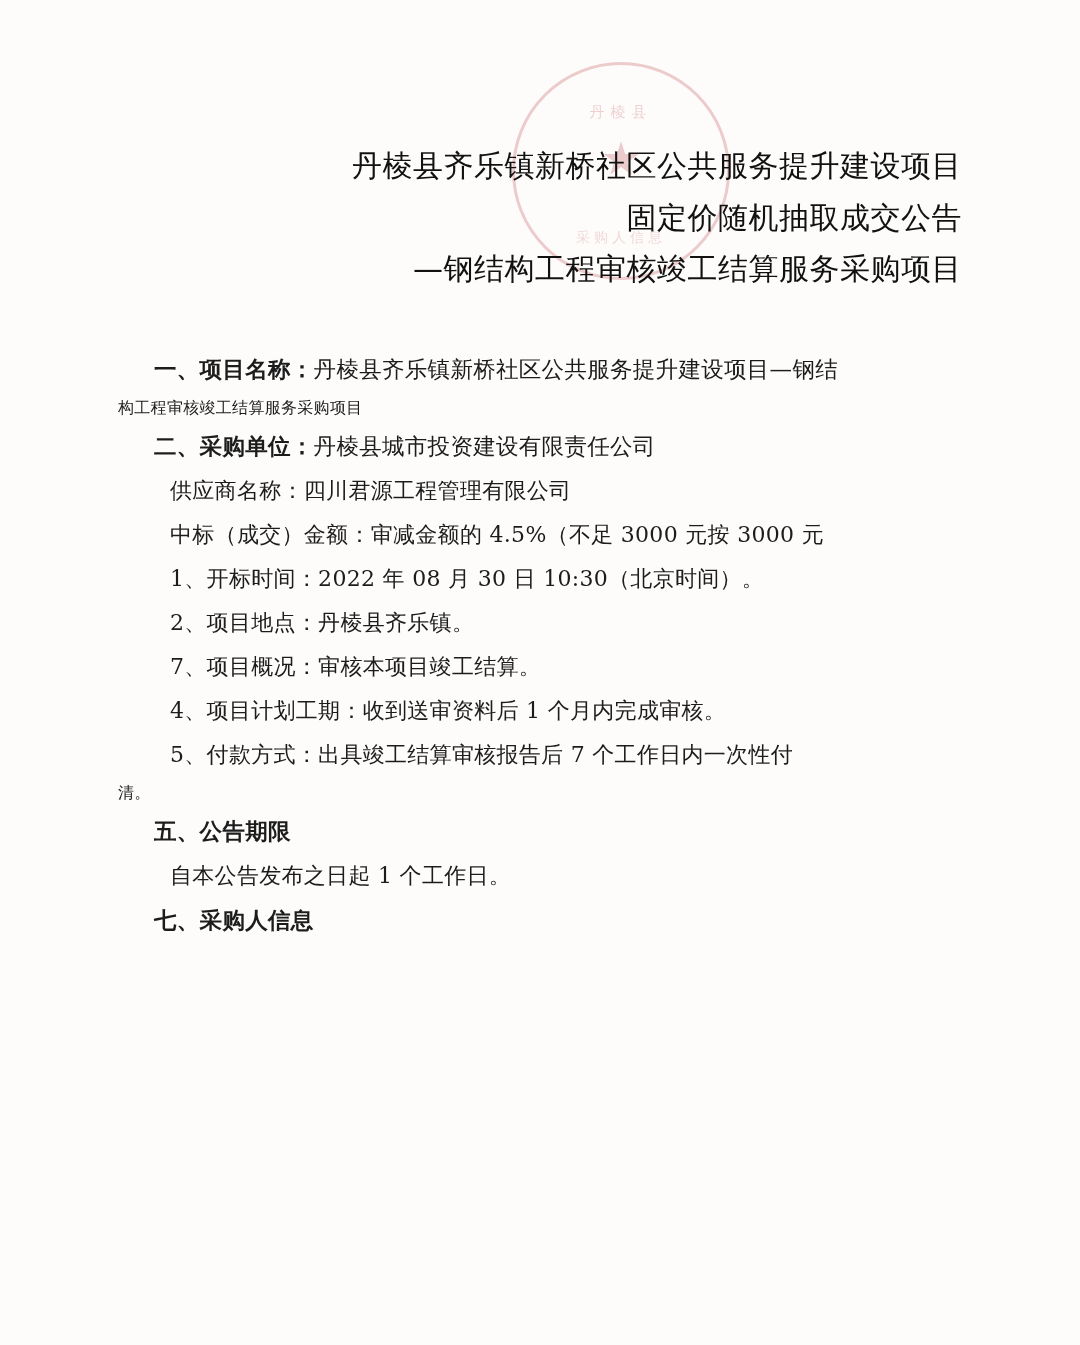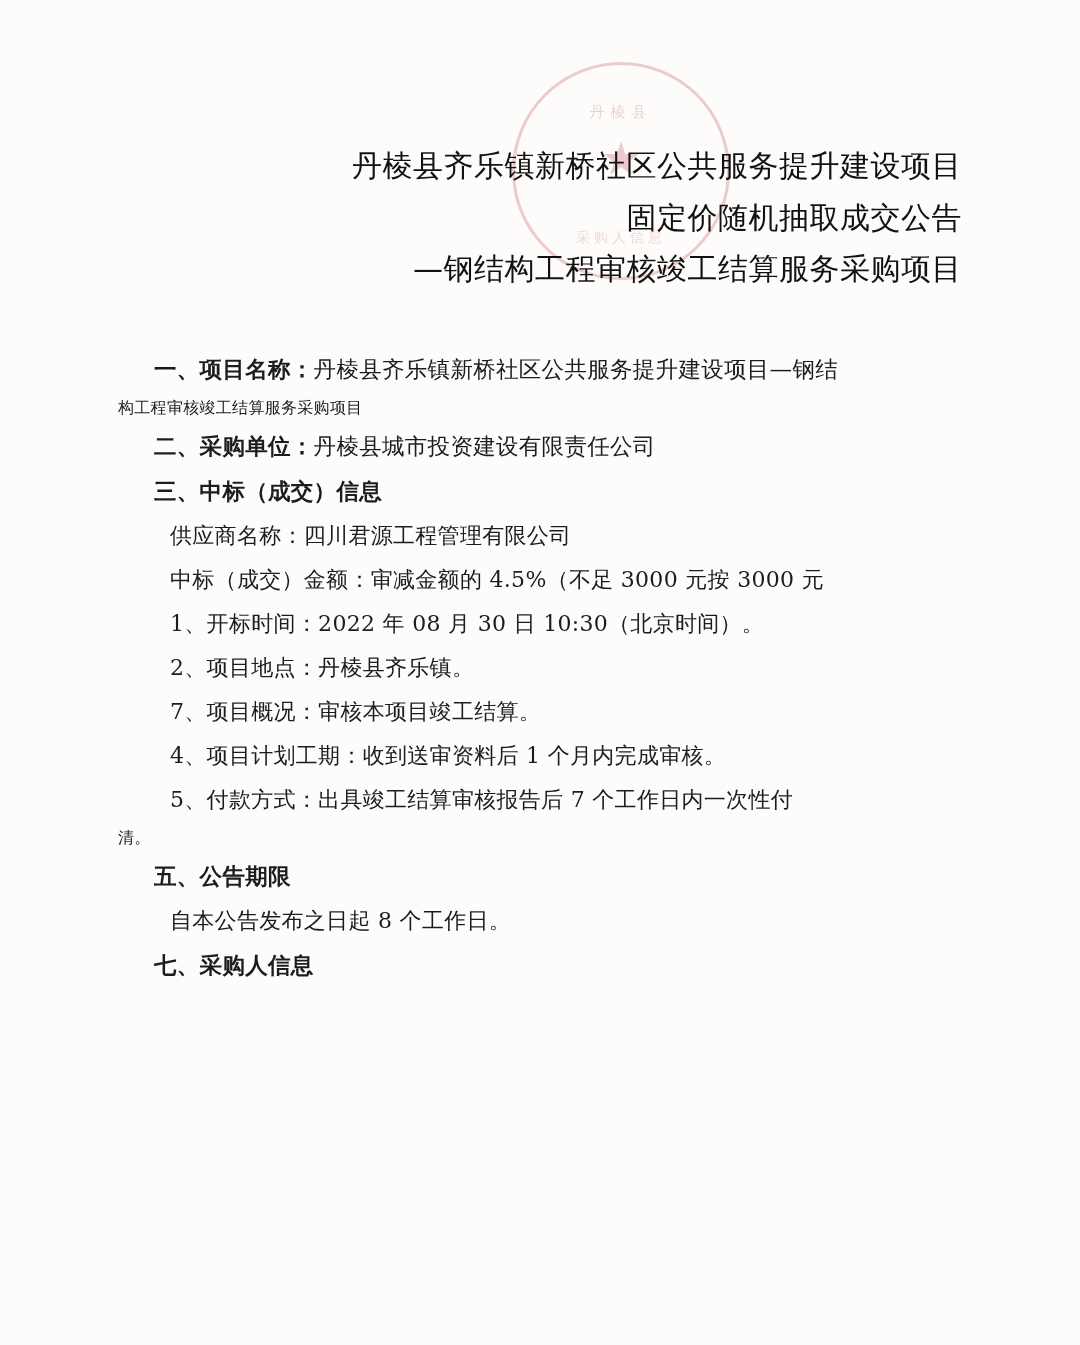--- a/index.html
+++ b/index.html
@@ -132,30 +132,29 @@
     <div class="title-line">—钢结构工程审核竣工结算服务采购项目</div>
   </div>
 
   <div class="body-block">
 
     <p class="lvl1"><span>一、项目名称：</span><span class="plain">丹棱县齐乐镇新桥社区公共服务提升建设项目—钢结</span></p>
     <p class="flow hang">构工程审核竣工结算服务采购项目</p>
 
     <p class="lvl1"><span>二、采购单位：</span><span class="plain">丹棱县城市投资建设有限责任公司</span></p>
 
-    <p class="lvl1">三、中标（成交）信息</p>
     <p class="sub">供应商名称：四川君源工程管理有限公司</p>
     <p class="sub">中标（成交）金额：审减金额的 4.5%（不足 3000 元按 3000 元</p>
 
     <p class="sub">1、开标时间：2022 年 08 月 30 日 10:30（北京时间）。</p>
     <p class="sub">2、项目地点：丹棱县齐乐镇。</p>
     <p class="sub">7、项目概况：审核本项目竣工结算。</p>
     <p class="sub">4、项目计划工期：收到送审资料后 1 个月内完成审核。</p>
     <p class="sub">5、付款方式：出具竣工结算审核报告后 7 个工作日内一次性付</p>
     <p class="flow hang">清。</p>
 
     <p class="lvl1">五、公告期限</p>
-    <p class="sub">自本公告发布之日起 8 个工作日。</p>
+    <p class="sub">自本公告发布之日起 1 个工作日。</p>
 
     <p class="lvl1">七、采购人信息</p>
 
   </div>
 </div>
 
 </body></html>

